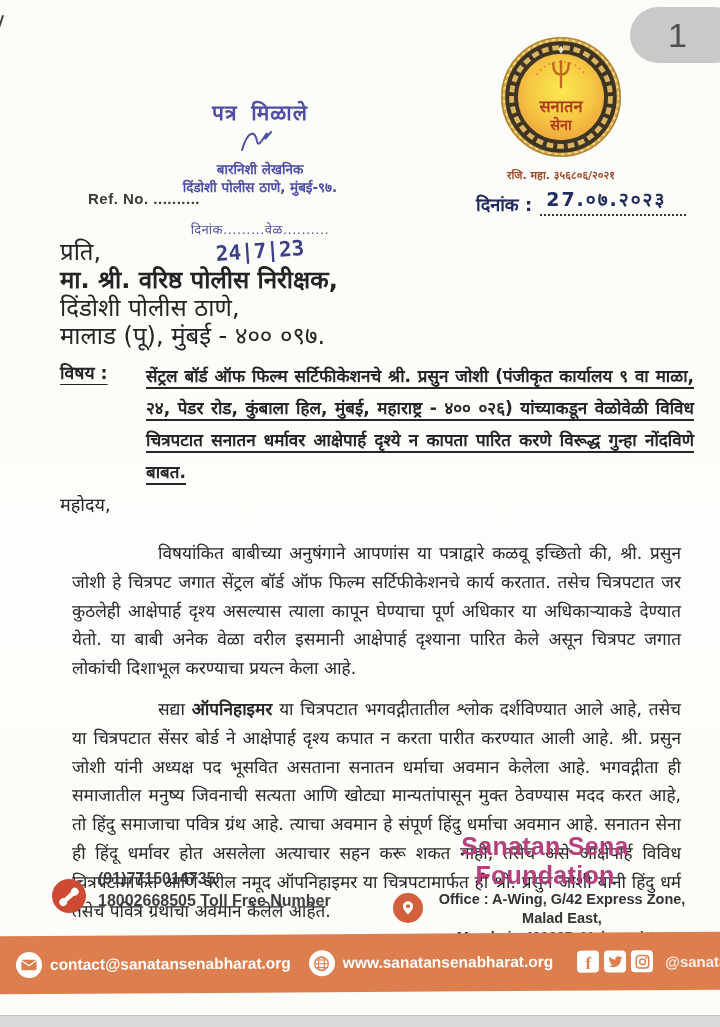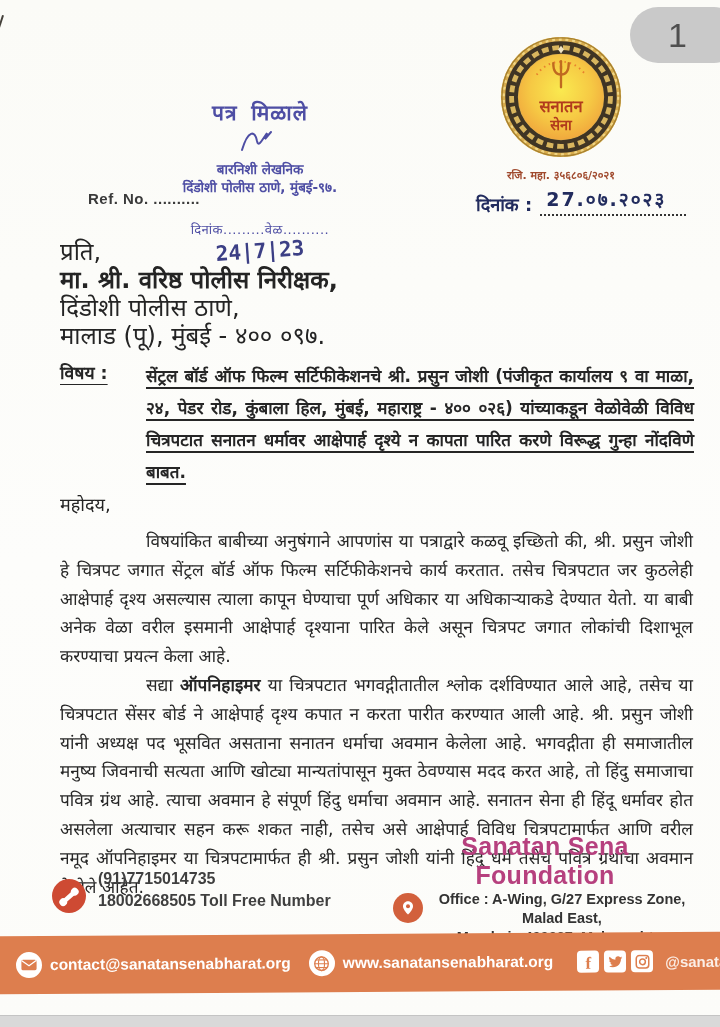--- a/index.html
+++ b/index.html
@@ -48,21 +48,21 @@
   .subject{position:absolute;left:60px;top:360px;width:634px;display:flex;}
   .subject .lbl{width:86px;flex:0 0 86px;font-size:17.5px;font-weight:bold;
                 text-decoration:underline;text-underline-offset:5px;}
   .subject .txt{width:548px;font-size:17px;font-weight:bold;line-height:32px;
                 text-align:justify;text-decoration:underline;
                 text-underline-offset:5px;text-decoration-thickness:1.5px;}
   
   .greeting{position:absolute;left:60px;top:492px;font-size:18px;color:#242424;}
   .bodytext{position:absolute;left:60px;top:527px;width:633px;font-size:17.2px;
             line-height:28.8px;text-align:justify;color:#262626;}
-  .bodytext p{margin:0;text-indent:86px;}
+  .bodytext p{margin:12px;text-indent:86px;}
   .bodytext .bold{font-weight:bold;}
   
   .f-icon{position:absolute;border-radius:50%;display:flex;align-items:center;
           justify-content:center;}
   .phone-circle{left:52px;top:879px;width:34px;height:34px;background:#ce4a33;}
   .pin-circle{left:393px;top:893px;width:30px;height:30px;background:#d2603c;}
   .phones{position:absolute;left:98px;top:868px;font-size:16px;font-weight:bold;
           color:#3f3f3f;line-height:22px;font-family:"Liberation Sans",sans-serif;}
   .orgname{position:absolute;left:395px;top:832px;width:300px;text-align:center;
            font-size:25px;font-weight:bold;color:#b6407e;
@@ -177,21 +177,21 @@
   </div>
 
   <div class="orgname">Sanatan Sena Foundation</div>
   <div class="f-icon pin-circle">
     <svg width="16" height="16" viewBox="0 0 24 24">
       <path d="M12 2 C7.5 2 4.5 5.5 4.5 9.5 c0 5.5 7.5 12.5 7.5 12.5 s7.5 -7 7.5 -12.5 C19.5 5.5 16.5 2 12 2 z" fill="#fff"></path>
       <circle cx="12" cy="9.5" r="3" fill="#d2603c"></circle>
     </svg>
   </div>
   <div class="office">
-    <div>Office : A-Wing, G/27 Express Zone, Malad East,</div>
+    <div>Office : A-Wing, G/42 Express Zone, Malad East,</div>
     <div>Mumbai - 400097, Maharashtra</div>
   </div>
 
   <div class="orangebar">
     <div class="bar-circle">
       <svg width="16" height="12" viewBox="0 0 20 14">
         <rect x="0.5" y="0.5" width="19" height="13" rx="2" fill="#dd7e4e"></rect>
         <path d="M1 1.5 L10 8 L19 1.5" fill="none" stroke="#fff" stroke-width="1.6"></path>
       </svg>
     </div>

